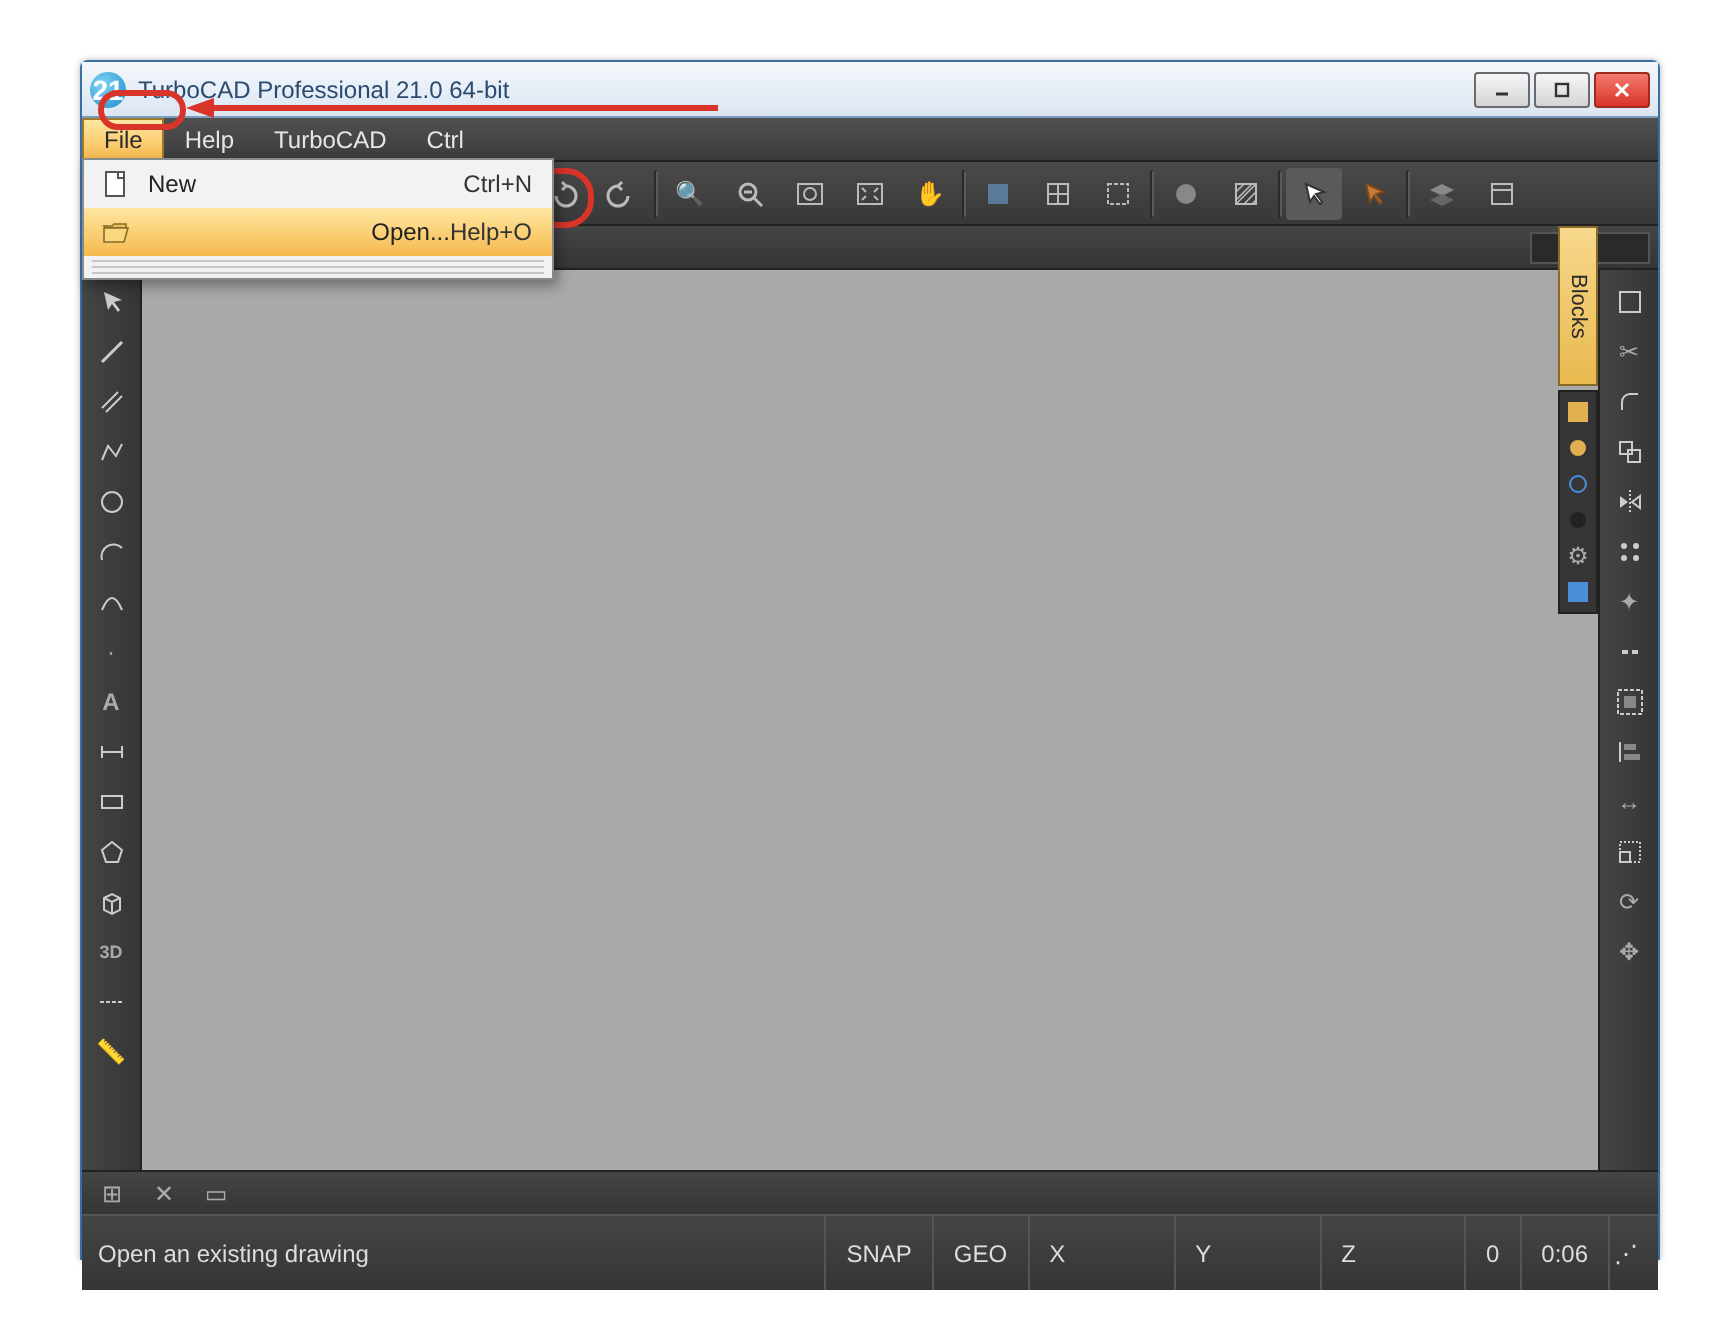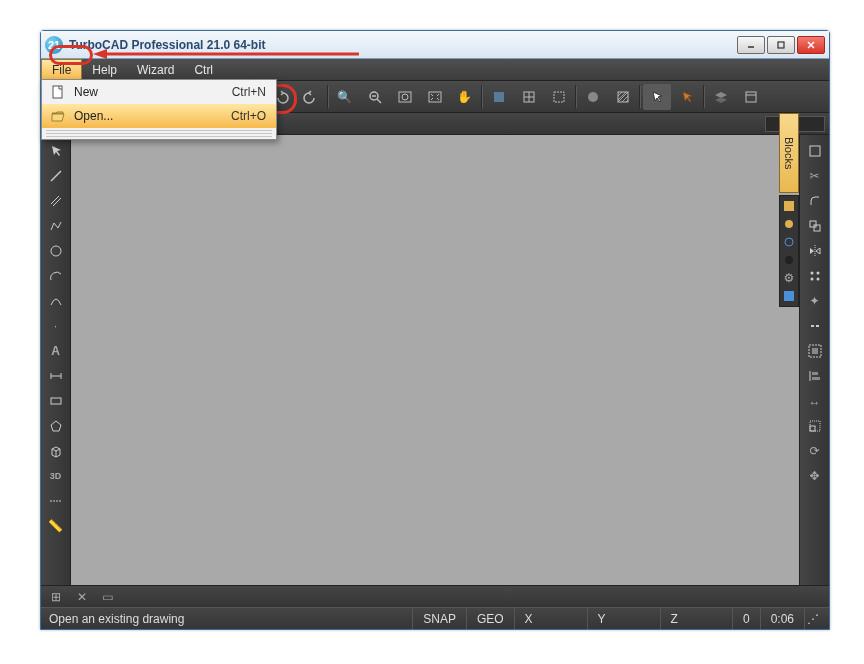--- a/index.html
+++ b/index.html
@@ -1,22 +1,22 @@
 <!DOCTYPE html>
 <html><head>
 <meta charset="utf-8">
 <style>
   * { box-sizing: border-box; margin: 0; padding: 0; font-family: "Segoe UI", Tahoma, sans-serif; font-size: 12px; }
   body { background: #fff; width: 864px; height: 664px; position: relative; overflow: hidden; }
 
   
   .window { position: absolute; left: 40px; top: 30px; width: 790px; height: 600px; border: 1px solid #3a6ea5; border-radius: 4px 4px 0 0; background: #404040; box-shadow: 0 0 3px rgba(0,0,0,0.3); }
   .titlebar { height: 28px; background: linear-gradient(#f3f7fb,#dbe6f3); display: flex; align-items: center; padding: 0 4px; border-bottom: 1px solid #7a9cbf; }
-  .titlebar .app-icon { width: 18px; height: 18px; border-radius: 50%; background: radial-gradient(circle at 35% 35%, #7fd5f2, #1a8ac9); margin-right: 6px; display:flex;align-items:center;justify-content:center;color:#fff;font-size:11px;font-weight:bold;}
-  .titlebar .title { color: #2b4a6f; font-weight: 700; flex: 1; }
+  .titlebar .app-icon { width: 18px; height: 18px; border-radius: 50%; background: radial-gradient(circle at 35% 35%, #7fd5f2, #1a8ac9); margin-right: 6px; display:flex;align-items:center;justify-content:center;color:#fff;font-size:14px;font-weight:bold;}
+  .titlebar .title { color: #2b4a6f; font-weight: 400; flex: 1; }
   .winbtns { display: flex; gap: 2px; }
   .winbtn { width: 28px; height: 18px; border: 1px solid #6a6a6a; border-radius: 2px; display:flex;align-items:center;justify-content:center; background: linear-gradient(#f7f7f7,#d4d4d4); cursor:pointer;}
   .winbtn.close { background: linear-gradient(#f37c6e,#d9342a); color:#fff; border-color:#a02920;}
   .winbtn svg { width:10px; height:10px; }
 
   
   .menubar { height: 22px; background: linear-gradient(#505050,#3c3c3c); display: flex; align-items: stretch; border-bottom: 1px solid #222; }
   .menubar .mitem { padding: 0 10px; color: #e6e6e6; display:flex;align-items:center; cursor:pointer; }
   .menubar .mitem.active { background: linear-gradient(#ffe7a2,#f6b94d); color:#2b2b2b; border: 1px solid #a0782a; border-bottom:none;}
 
@@ -37,32 +37,32 @@
   .stbtn { width:24px;height:24px;display:flex;align-items:center;justify-content:center;color:#aaa;cursor:pointer;border-radius:2px;}
   .canvas { flex:1; background:#a9a9a9; position:relative; }
 
   
   .blockspanel { width: 20px; background: linear-gradient(#f7d88c,#e9b94f); border:1px solid #8a6a28; display:flex;align-items:center;justify-content:center; writing-mode:vertical-rl; font-size:11px; color:#2b2b2b; position:absolute; right:30px; top:82px; height:80px;}
   .blockicons { width: 20px; position:absolute; right:30px; top:164px; background:#353535; border:1px solid #222; display:flex;flex-direction:column;gap:2px; padding:2px 0;align-items:center;}
   .blockicons .stbtn{width:16px;height:16px;}
 
   
   .bottombar1 { height: 22px; background: linear-gradient(#454545,#353535); border-top:1px solid #222; display:flex;align-items:center;padding:0 6px;color:#aaa;gap:8px;}
-  .statusbar { height: 22px; background: linear-gradient(#454545,#353535); border-top:1px solid #555; display:flex;align-items:center;padding:0 8px;color:#ddd;}
+  .statusbar { height: 38px; background: linear-gradient(#454545,#353535); border-top:1px solid #555; display:flex;align-items:center;padding:0 8px;color:#ddd;}
   .statusbar .spacer{flex:1;}
   .statusbar .cell{padding:0 10px;border-left:1px solid #555;height:100%;display:flex;align-items:center;gap:4px;}
   .statusbar .cell.first{border-left:none;padding-left:0;}
 
   
   .dropdown { position:absolute; left:0; top:20px; width:236px; background:#f2f2f2; border:1px solid #8a8a8a; box-shadow:2px 3px 6px rgba(0,0,0,0.35); z-index:50;}
   .dropdown .ditem { height:24px; display:flex; align-items:center; padding:0 10px 0 6px; color:#222; cursor:pointer; }
   .dropdown .ditem .dicon{width:20px;display:flex;justify-content:center;color:#444;}
   .dropdown .ditem .dlabel{flex:1;padding-left:6px;}
   .dropdown .ditem .dshort{color:#333;}
-  .dropdown .ditem.hover { background: linear-gradient(#ffe7a2,#f6b94d);}
+  .dropdown .ditem.hover { background: linear-gradient(#ffe7a2,#f6b94d); text-align: right;}
   .dropdown .dsep{height:1px;background:#c6c6c6;margin:2px 4px;}
 
   
   .anno-arrow1 { position:absolute; left:93px; top:49px; width:266px; height:10px; pointer-events:none;}
   .anno-rect { position:absolute; left:45px; top:84px; width:252px; height:30px; border:3px solid #d9342a; border-radius:14px; pointer-events:none;}
   .anno-circle { position:absolute; left:49px; top:45px; width:44px; height:20px; border:3px solid #d9342a; border-radius:10px; pointer-events:none;}
 
   svg { display:block; }
 </style>
 </head>
@@ -89,21 +89,21 @@
             <line x1="2" y1="2" x2="8" y2="8" stroke="#fff" stroke-width="1.5"></line>
             <line x1="8" y1="2" x2="2" y2="8" stroke="#fff" stroke-width="1.5"></line>
           </svg>
         </div>
     </div>
   </div>
 
   <div class="menubar" style="position:relative;">
     <div class="mitem active">File</div>
     <div class="mitem">Help</div>
-    <div class="mitem">Wizard</div>
+    <div class="mitem">TurboCAD</div>
     <div class="mitem">Ctrl</div>
 
     <div class="dropdown">
       <div class="ditem">
         <span class="dicon">
             <svg width="14" height="14" viewBox="0 0 14 14">
               <rect x="2" y="1" width="9" height="12" fill="#fff" stroke="#555"></rect>
               <polyline points="8,1 8,4 11,4" fill="none" stroke="#555"></polyline>
             </svg>
           </span>
@@ -111,21 +111,21 @@
         <span class="dshort">Ctrl+N</span>
       </div>
       <div class="ditem hover">
         <span class="dicon">
             <svg width="14" height="14" viewBox="0 0 14 14">
               <path d="M1 4h4l1-1h6v2H2z" fill="#e6c05a" stroke="#8a6a28" stroke-width="0.8"></path>
               <path d="M1 5h12l-2 7H1z" fill="#f6d97d" stroke="#8a6a28" stroke-width="0.8"></path>
             </svg>
           </span>
         <span class="dlabel">Open...</span>
-        <span class="dshort">Ctrl+O</span>
+        <span class="dshort">Help+O</span>
       </div>
       <div class="dsep"></div>
       <div class="dsep"></div>
       <div class="dsep"></div>
     </div>
   </div>
 
   <div class="toolbar">
     <div class="tbtn">
         <svg width="16" height="16" viewBox="0 0 16 16">

